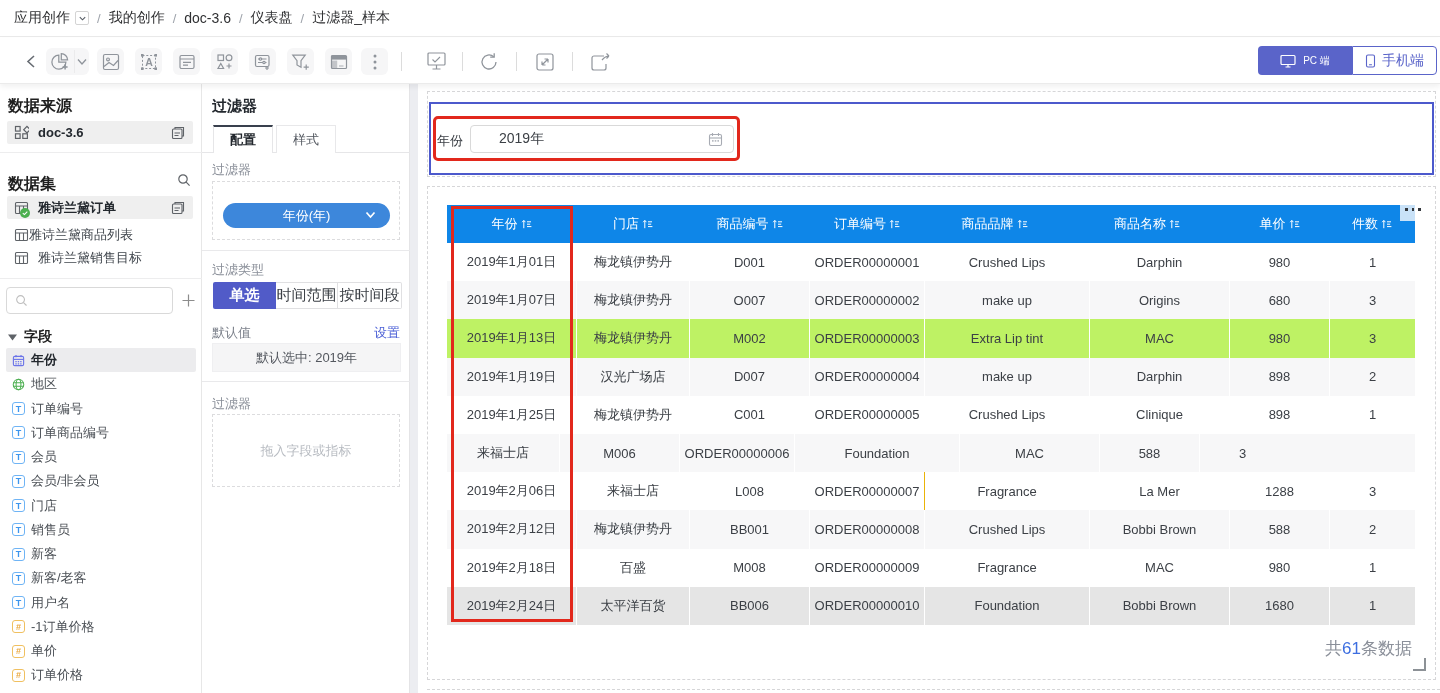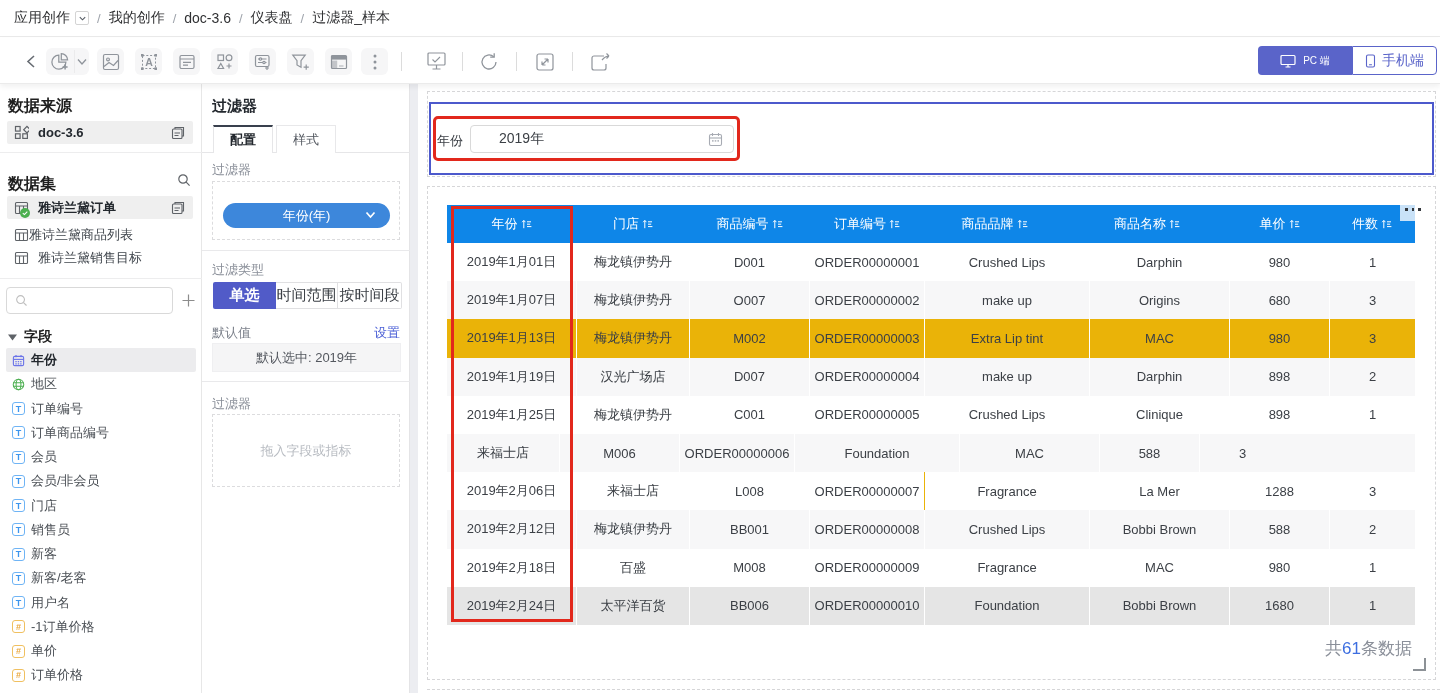--- a/index.html
+++ b/index.html
@@ -474,21 +474,21 @@
 <div class="trow" style="background:#f7f7f8">
         <div style="width:130px;border-right:1px solid #fff;box-sizing:border-box;display:flex;align-items:center;justify-content:center">2019年1月07日</div>
         <div style="width:113px;border-right:1px solid #fff;box-sizing:border-box;display:flex;align-items:center;justify-content:center">梅龙镇伊势丹</div>
         <div style="width:120px;border-right:1px solid #fff;box-sizing:border-box;display:flex;align-items:center;justify-content:center">O007</div>
         <div style="width:115px;border-right:1px solid #fff;box-sizing:border-box;display:flex;align-items:center;justify-content:center">ORDER00000002</div>
         <div style="width:165px;border-right:1px solid #fff;box-sizing:border-box;display:flex;align-items:center;justify-content:center">make up</div>
         <div style="width:140px;border-right:1px solid #fff;box-sizing:border-box;display:flex;align-items:center;justify-content:center">Origins</div>
         <div style="width:100px;border-right:1px solid #fff;box-sizing:border-box;display:flex;align-items:center;justify-content:center">680</div>
         <div style="width:85px;box-sizing:border-box;display:flex;align-items:center;justify-content:center">3</div>
       </div>
-<div class="trow" style="background:#eab308">
+<div class="trow" style="background:#bef264">
         <div style="width:130px;border-right:1px solid #fff;box-sizing:border-box;display:flex;align-items:center;justify-content:center">2019年1月13日</div>
         <div style="width:113px;border-right:1px solid #fff;box-sizing:border-box;display:flex;align-items:center;justify-content:center">梅龙镇伊势丹</div>
         <div style="width:120px;border-right:1px solid #fff;box-sizing:border-box;display:flex;align-items:center;justify-content:center">M002</div>
         <div style="width:115px;border-right:1px solid #fff;box-sizing:border-box;display:flex;align-items:center;justify-content:center">ORDER00000003</div>
         <div style="width:165px;border-right:1px solid #fff;box-sizing:border-box;display:flex;align-items:center;justify-content:center">Extra Lip tint</div>
         <div style="width:140px;border-right:1px solid #fff;box-sizing:border-box;display:flex;align-items:center;justify-content:center">MAC</div>
         <div style="width:100px;border-right:1px solid #fff;box-sizing:border-box;display:flex;align-items:center;justify-content:center">980</div>
         <div style="width:85px;box-sizing:border-box;display:flex;align-items:center;justify-content:center">3</div>
       </div>
 <div class="trow" style="background:#f7f7f8">

